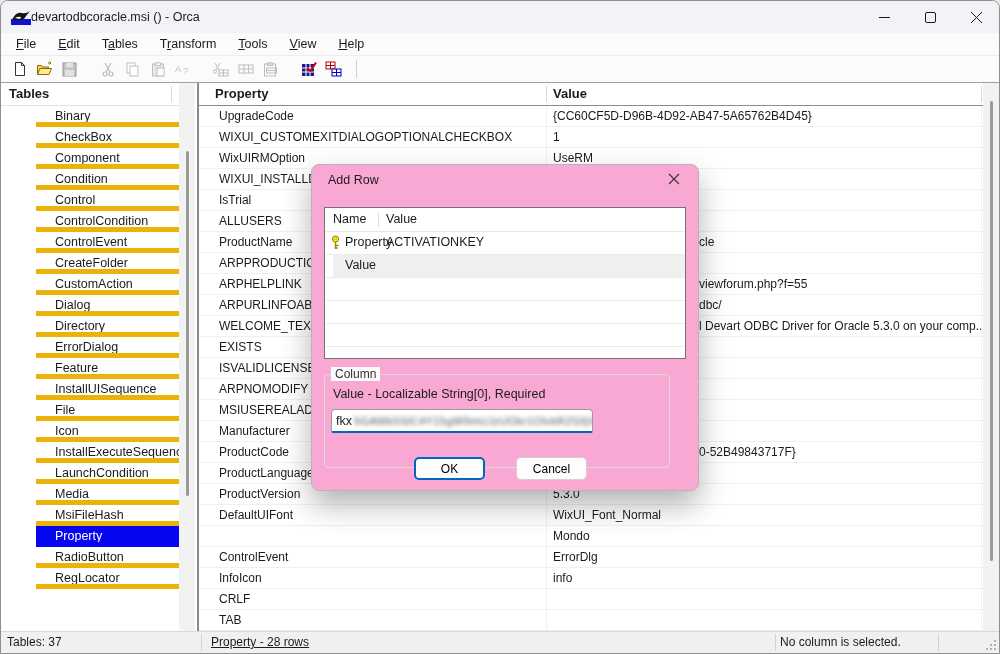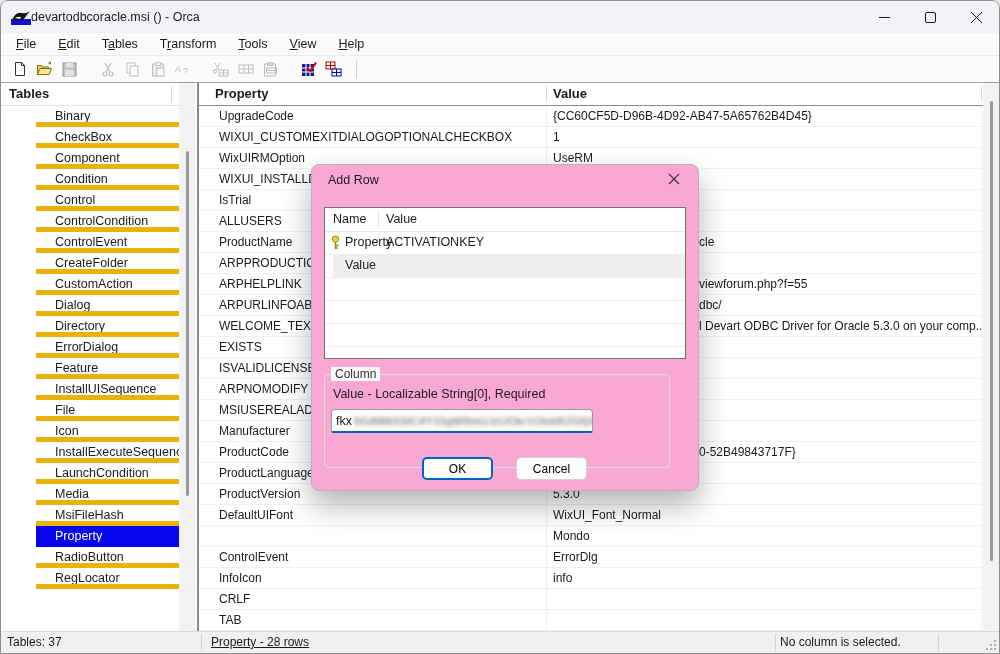--- a/index.html
+++ b/index.html
@@ -75,21 +75,21 @@
   .dl-row .keyicon{ position:absolute; left:4px; top:3px; }
   .dl-row.selected{ background:#efefef; left:8px; }
   .dl-row.selected .name{ left:12px; }
   .dlg-group{ position:absolute; left:12px; right:28px; top:209px; height:94px; border:1px solid #dcdcdc; border-radius:4px; }
   .dlg-group .legend{ position:absolute; top:-8px; left:6px; background:#fafafa; padding:0 4px; font-size:12px; color:#333; }
   .dlg-group .desc{ position:absolute; left:8px; top:12px; font-size:12.5px; }
   .dlg-input{ position:absolute; left:6px; top:34px; width:262px; height:24px; background:#fff; border:1px solid #9a9a9a; border-bottom:2px solid var(--accent); border-radius:4px 4px 2px 2px; display:flex; align-items:center; padding:0 4px; font-size:12.5px; white-space:nowrap; overflow:hidden; }
   .blurred{ filter:blur(2.3px); color:#555; font-size:11px; letter-spacing:.4px; margin:0 2px; }
   .caret{ display:inline-block; width:1px; height:14px; background:#000; margin-left:1px; }
   .dlg-btn{ position:absolute; top:292px; width:71px; height:23px; border-radius:5px; background:#fdfdfd; font-size:12px; font-family:inherit; }
-  .btn-ok{ left:102px; border:2px solid var(--accent);margin-left:8px; }
+  .btn-ok{ left:102px; border:2px solid var(--accent); }
   .btn-cancel{ left:204px; border:1px solid #d2d2d2; }
 </style>
 </head>
 <body>
 
 <div class="window">
 
   <div class="titlebar">
     <svg class="app-icon" viewBox="0 0 20 16">
       <rect x="0" y="10" width="20" height="6" fill="#1212cf"></rect>

